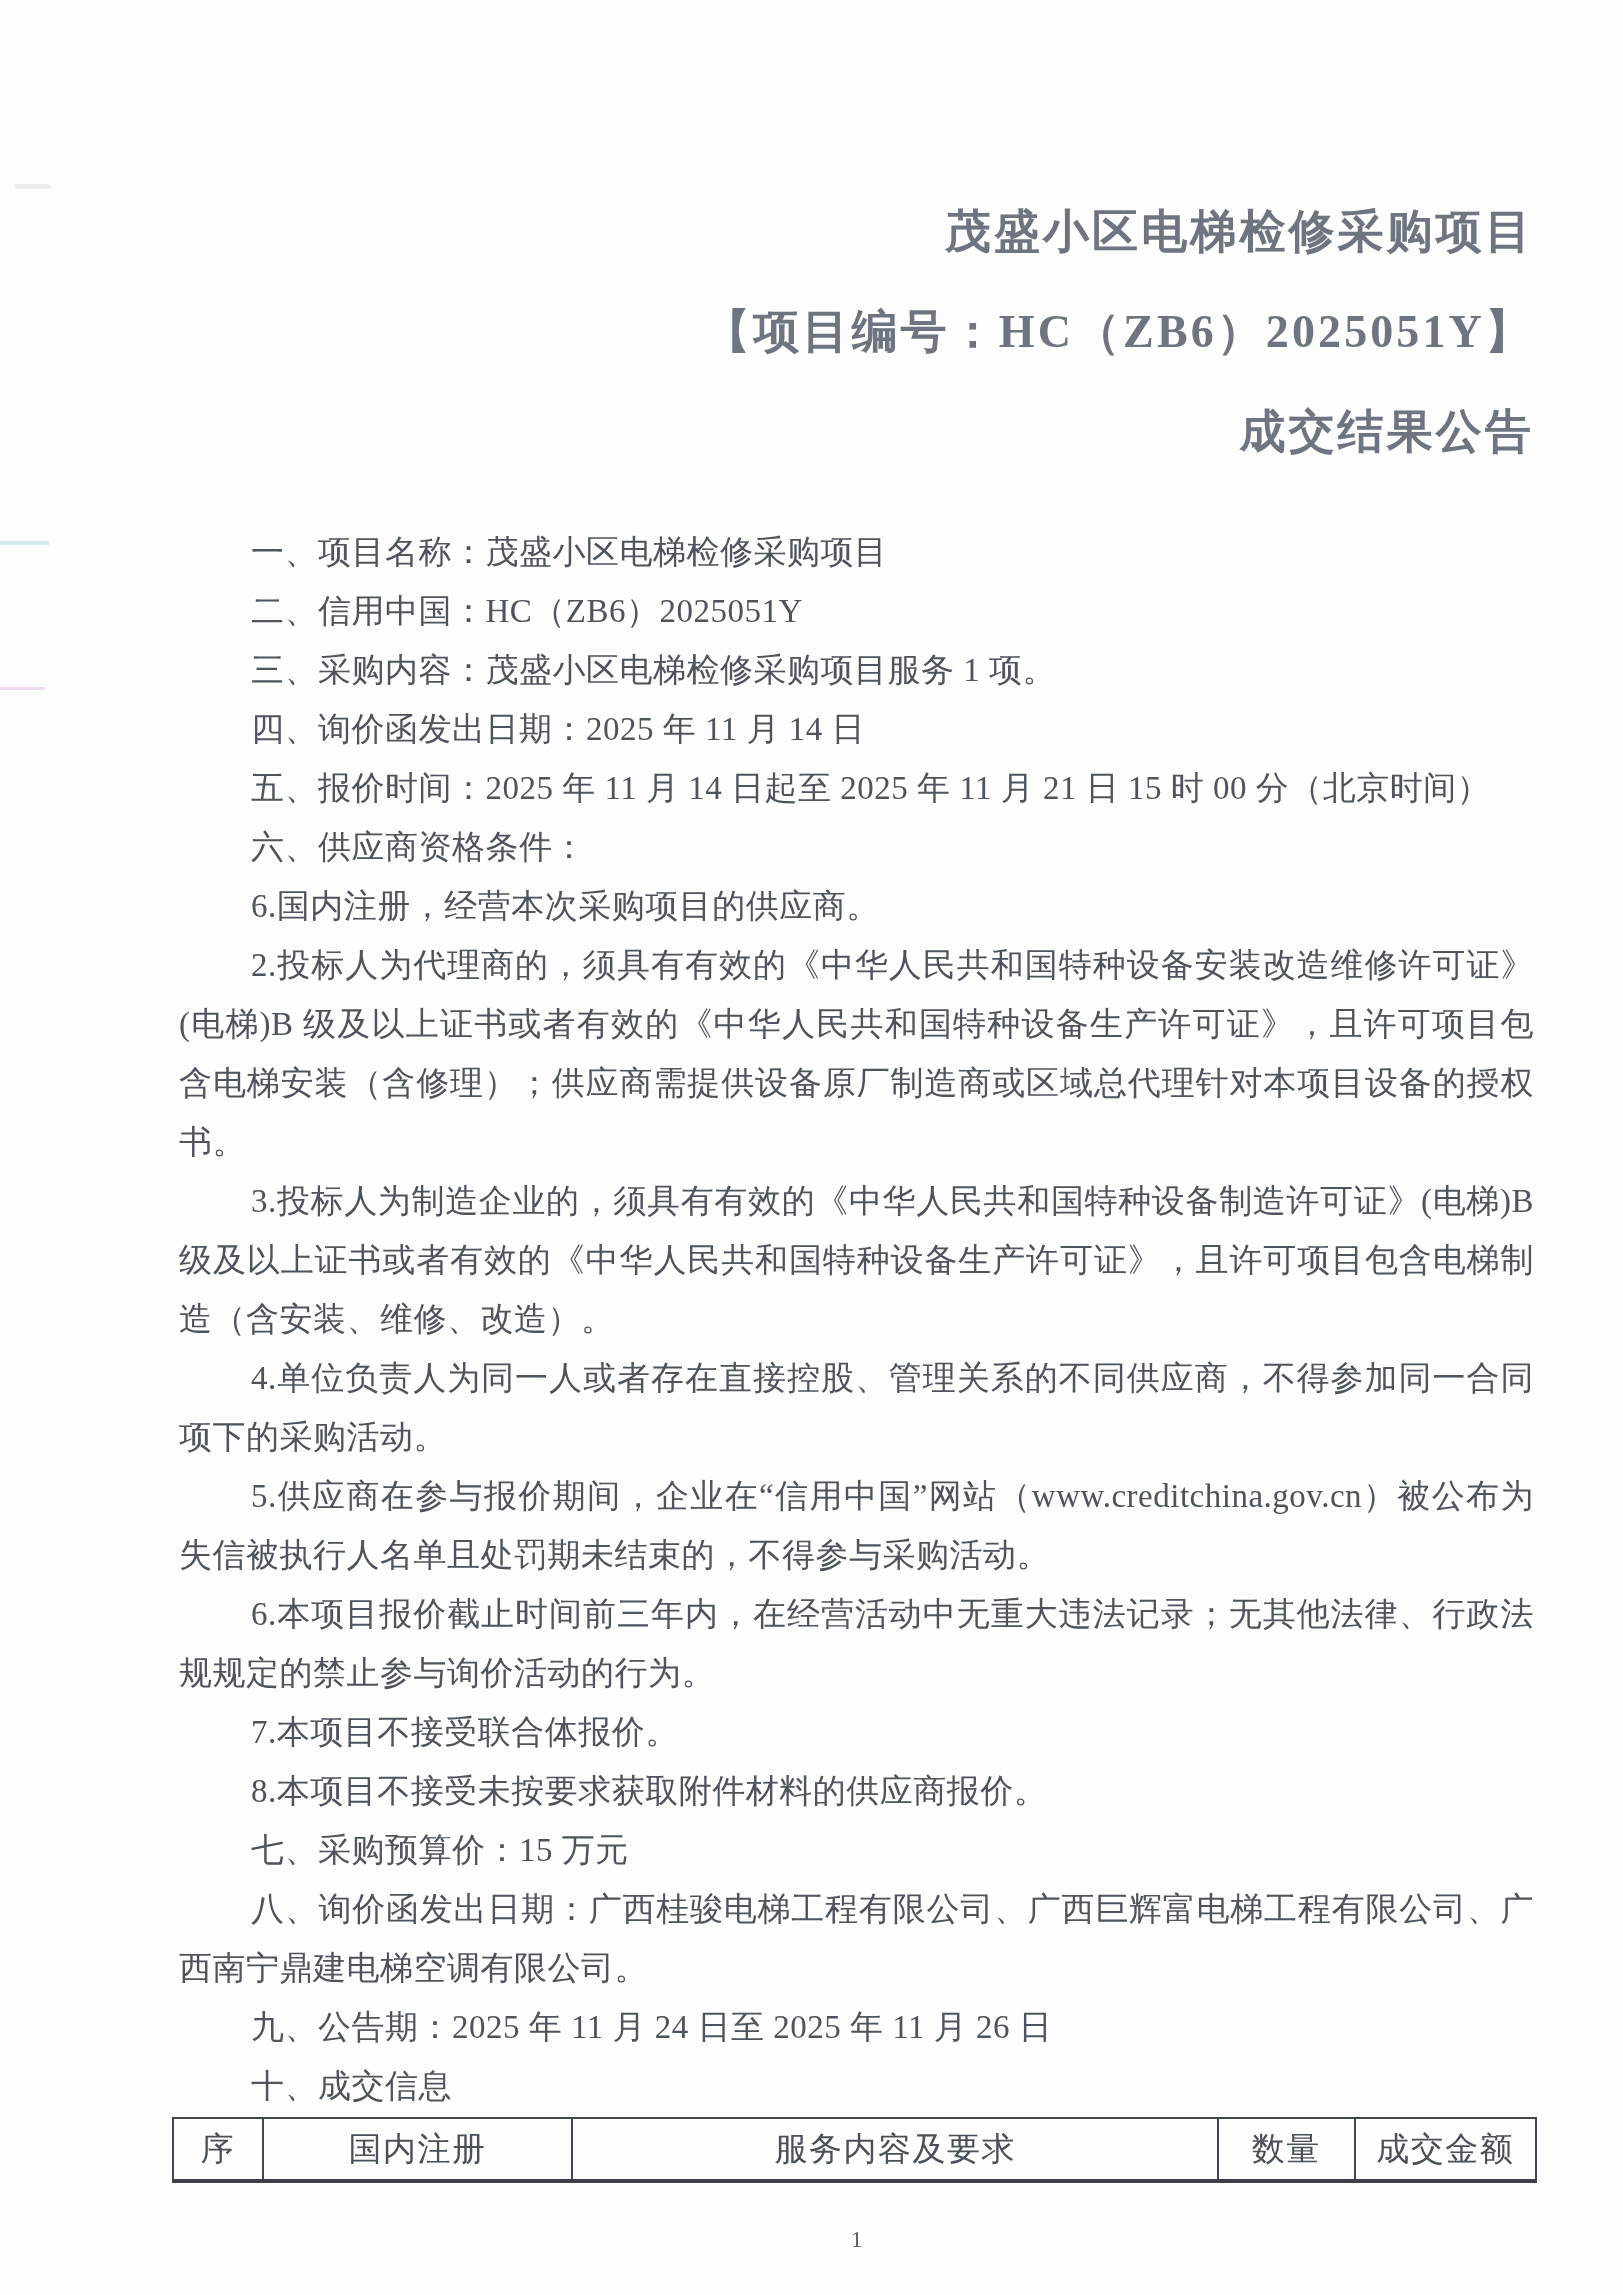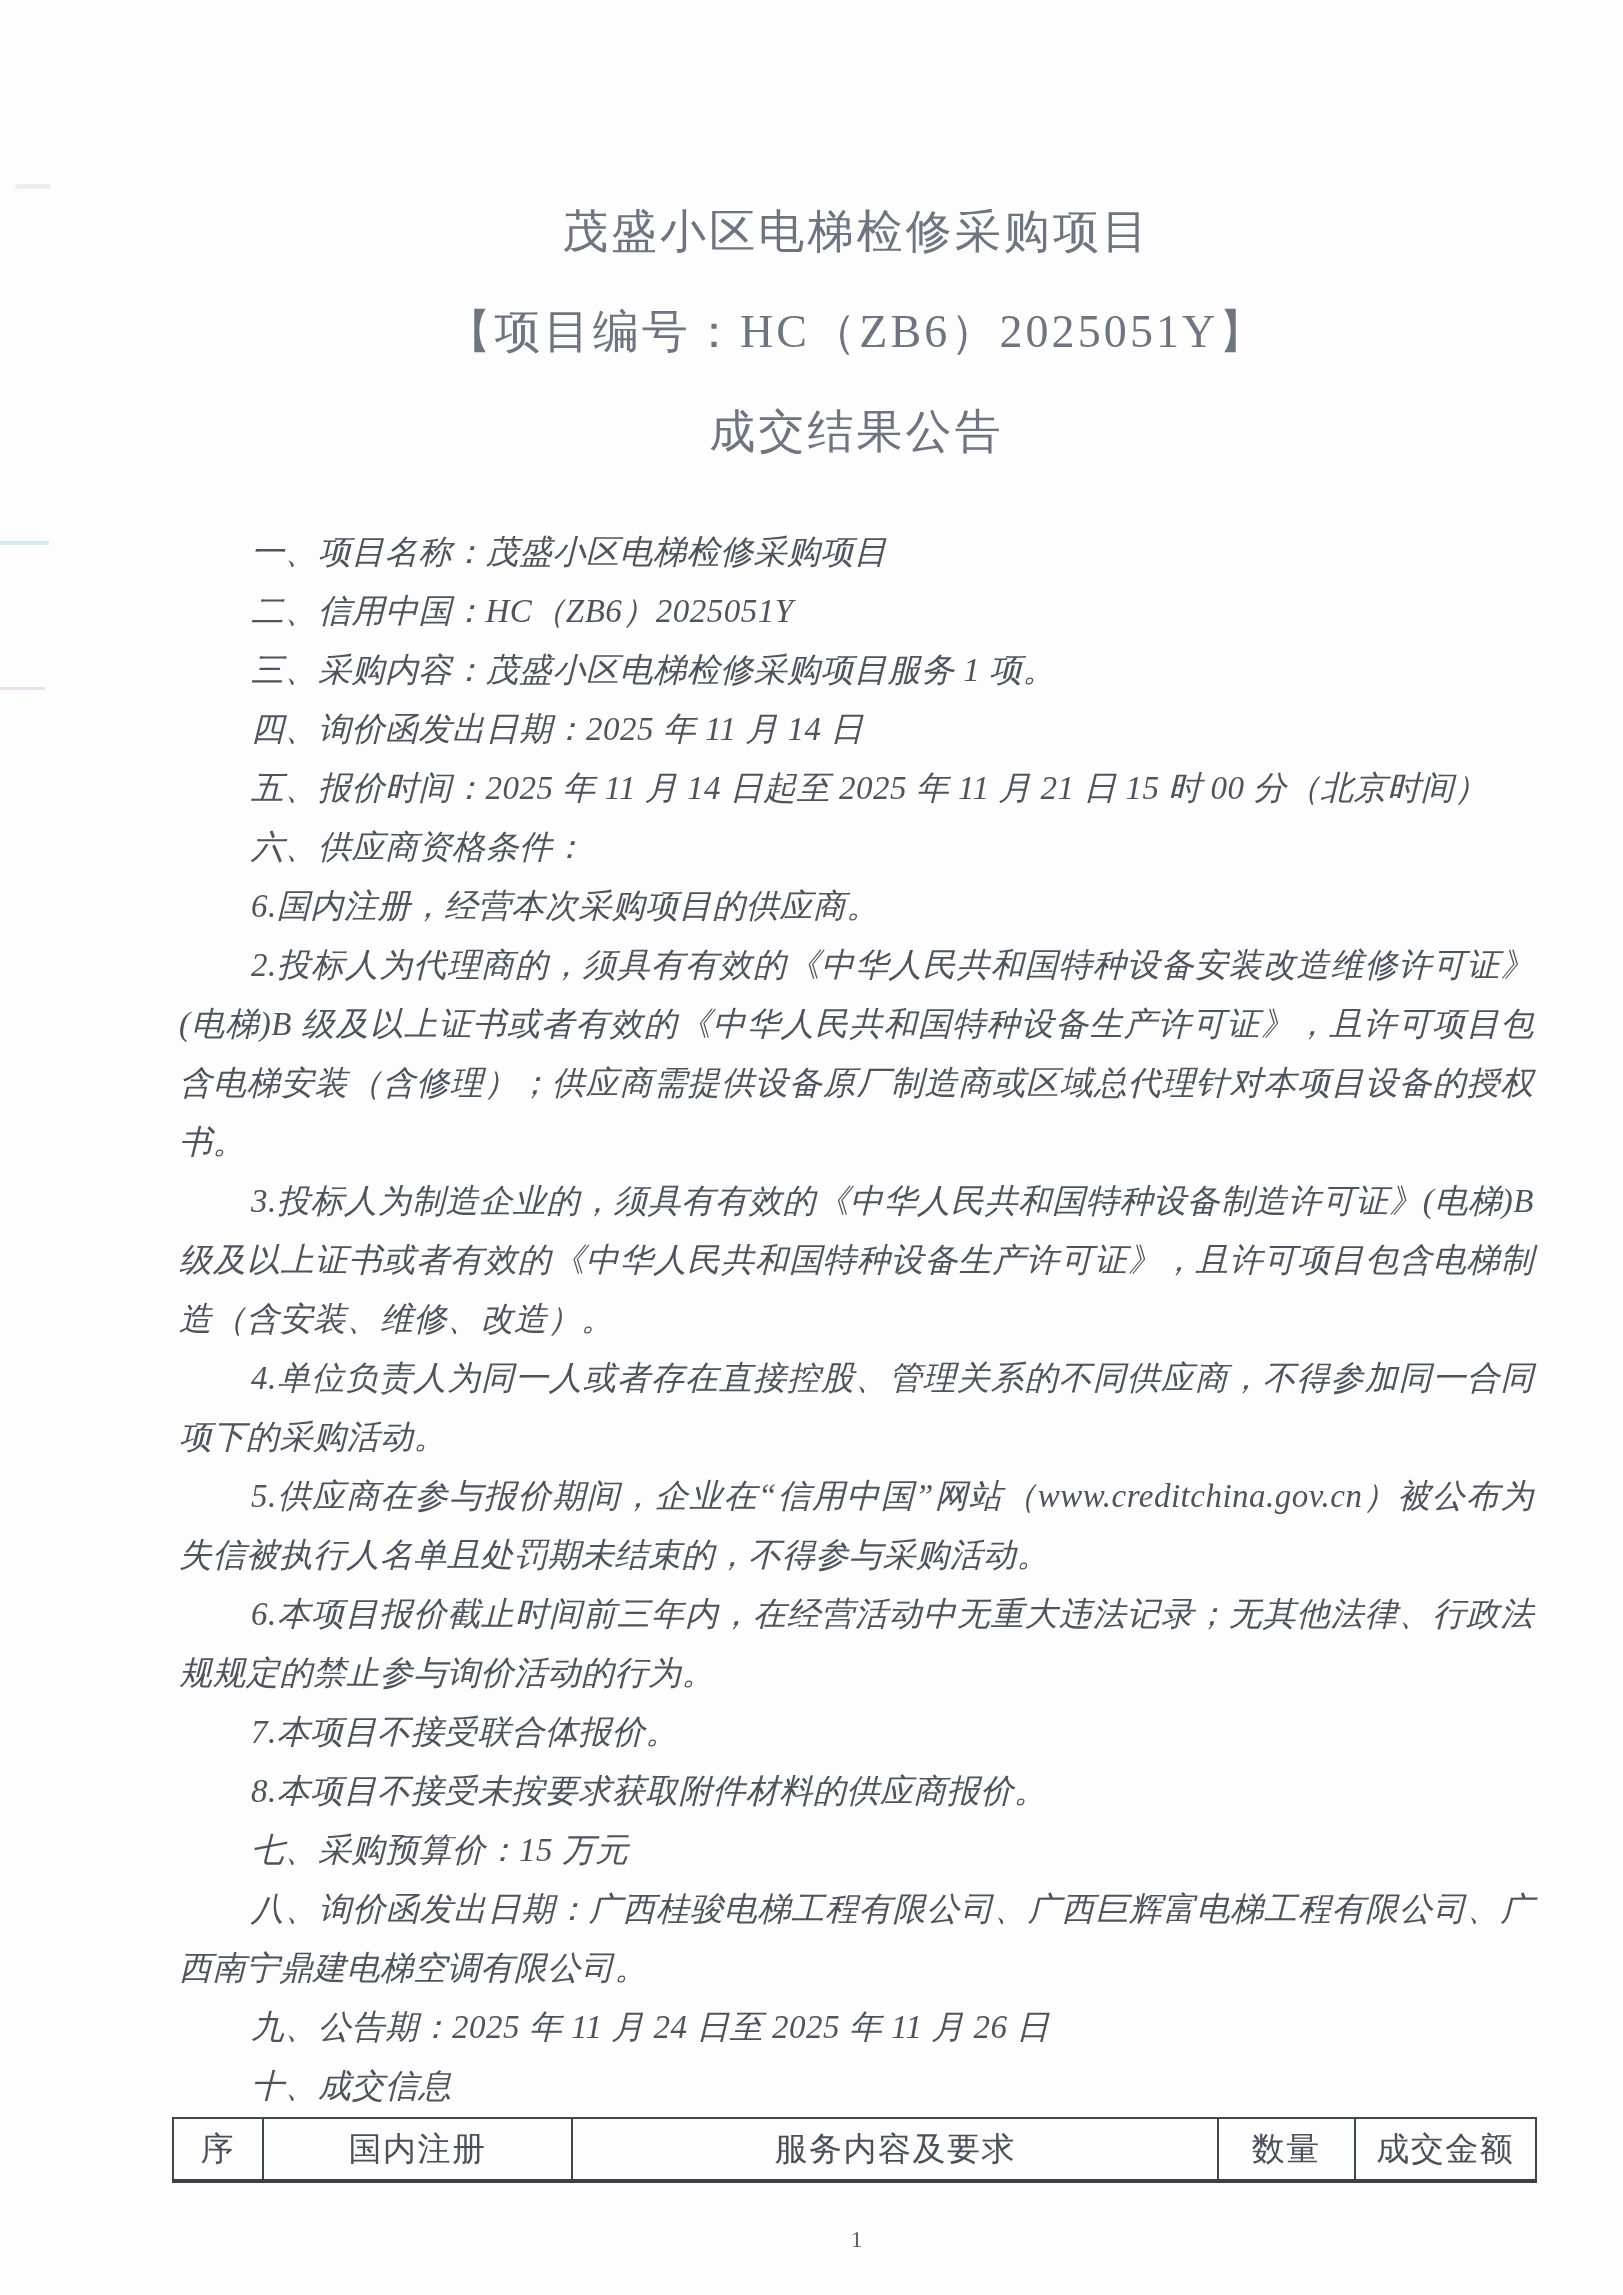--- a/index.html
+++ b/index.html
@@ -14,31 +14,31 @@
   }
   .content {
     position: absolute;
     left: 179px;
     top: 0;
     width: 1355px;
     padding-top: 182px;
     box-sizing: content-box;
   }
   .titles {
-    text-align: center;
+    text-align: right;
     color: #6e7580;
-    font-weight: normal;
+    font-weight: bold;
   }
   .title-line {
     font-size: 46px;
     line-height: 100px;
     letter-spacing: 3.1px;
     white-space: nowrap;
   }
-  .body-text { margin-top: 41px; font-style: italic; }
+  .body-text { margin-top: 41px; }
   .body-text p {
     margin: 0;
     font-size: 33px;
     line-height: 59px;
     text-align: justify;
     text-indent: 72px;
     letter-spacing: 0.5px;
   }
   table.deal-table {
     border-collapse: collapse;

